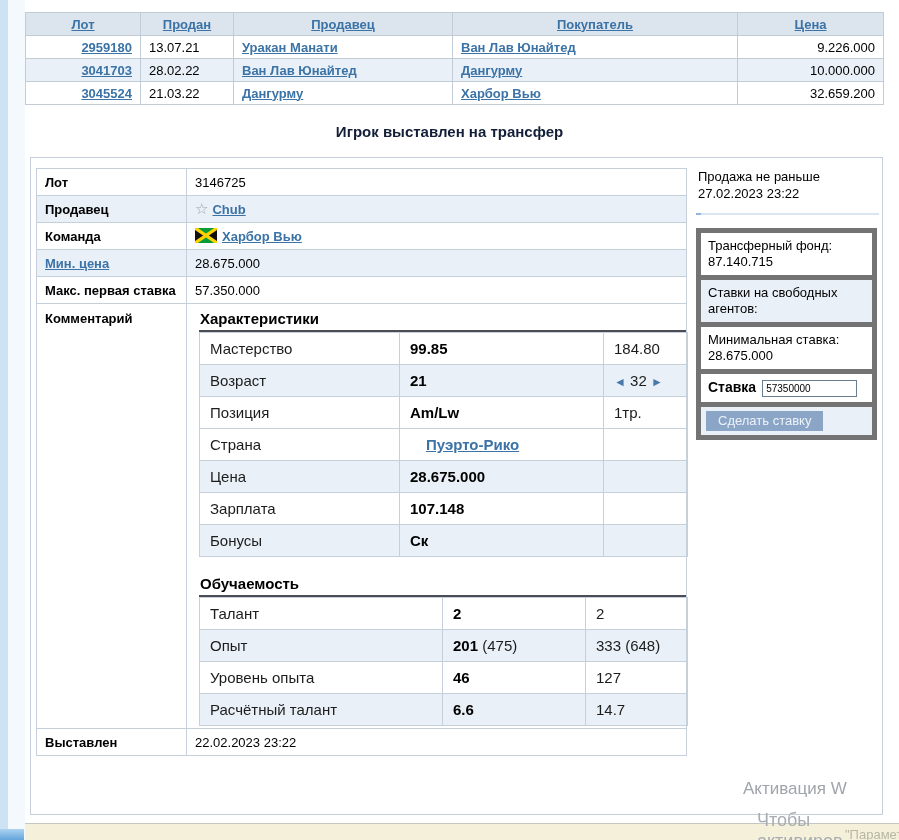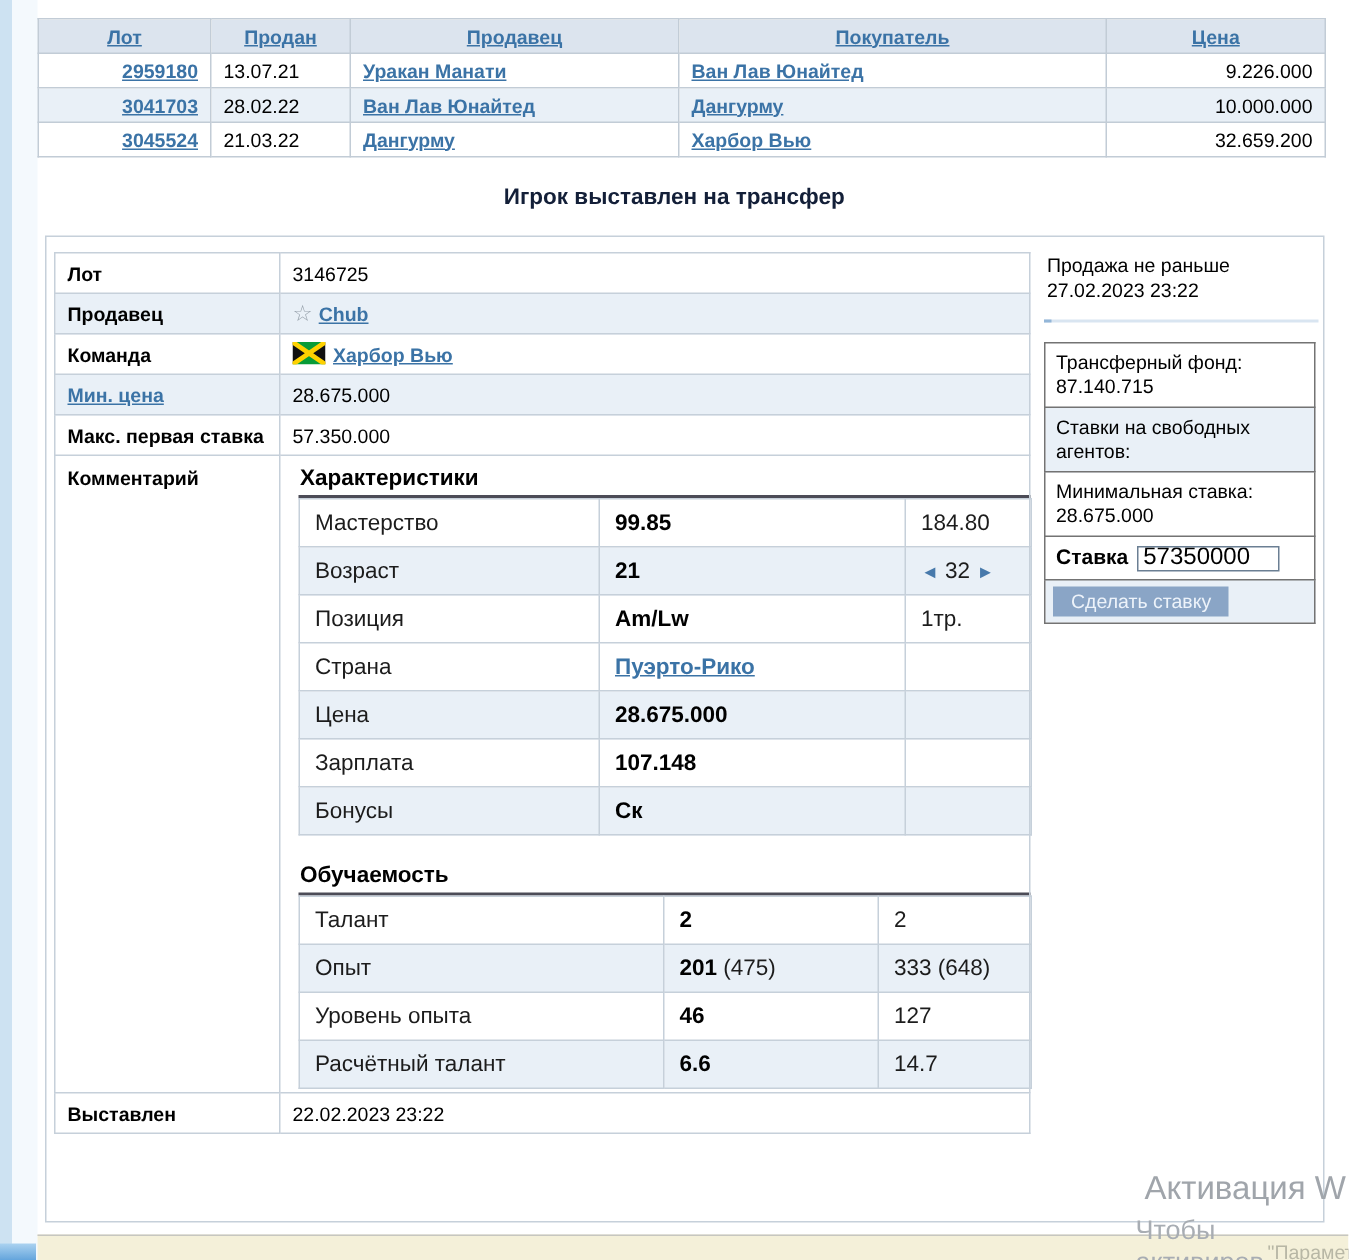--- a/index.html
+++ b/index.html
@@ -44,46 +44,46 @@
   .detail tr.alt td { background:#e9f0f7; }
   .detail td.comment-cell { vertical-align:top; padding:2px 0 2px 12px; }
   .detail td.top-lbl { vertical-align:top; padding-top:7px; }
 
   .section-title { width:488px; font-size:15px; font-weight:bold;
                    border-bottom:2px solid #4c4c57; padding:2px 1px 3px 1px; margin-top:2px; }
   table.nested { border-collapse:collapse; width:488px; font-size:15px; table-layout:fixed; margin-top:0; }
   .nested td { border:1px solid #c6d0da; padding:5px 10px; height:32px; color:#1c1c1c; }
   .nested tr.alt td { background:#e9f0f7; }
   .nested .val { font-weight:bold; color:#000; }
-  .nested a.country { font-weight:bold; }
+  .nested a.country { font-weight:bold;margin-left:16px; }
   .nested a.green { color:#2f9e2f; font-weight:bold; }
   .arrow { color:#4779ab; font-size:12px; cursor:pointer; text-decoration:none; }
   .gap { height:14px; }
 
   
   .sidebar { position:absolute; left:665px; top:10px; width:183px; font-size:13px; }
   .sale-line { padding-left:2px; line-height:17px; }
   .sep { position:relative; height:2px; background:#d9e5f1; margin:11px 0 13px 0; }
   .sep::before { content:""; position:absolute; left:0; top:0; width:5px; height:2px; background:#93b6d8; }
   table.side-box { width:181px; border-collapse:collapse; font-size:13px; }
-  .side-box td { border:1px solid #737373; padding:5px 7px; line-height:16px; }
+  .side-box td { border:5px solid #737373; padding:5px 7px; line-height:16px; }
   .side-box tr.alt td { background:#e9f0f7; }
   .bid-lbl { font-weight:bold; font-size:14px; margin-right:6px; }
-  .bid-input { width:95px; height:17px; border:1px solid #6b7f93; font-size:16px;
+  .bid-input { width:95px; height:17px; border:1px solid #6b7f93; font-size:10px;
                padding:1px 3px; font-family:"Liberation Sans",sans-serif; }
   .btn-row td { padding:4px 5px; }
   .bid-btn { display:inline-block; background:#8aa5c6; color:#edf3fa; border:none;
              font-size:13px; padding:2px 12px 3px 12px; font-family:"Liberation Sans",sans-serif;
              cursor:pointer; }
 
   .star { color:#9aa4ae; font-size:15px; margin-right:4px; }
   .flag { vertical-align:-2px; margin-right:5px; }
 
   
-  .wm1 { position:absolute; left:763px; top:779px; font-size:22px; color:#a0a5ab; z-index:5; }
+  .wm1 { position:absolute; left:743px; top:779px; font-size:17px; color:#a0a5ab; z-index:5; }
   .wm2 { position:absolute; left:757px; top:810px; font-size:18px; color:#a8adb3; z-index:5; }
   .wm3 { position:absolute; left:845px; top:827px; font-size:13px; color:#b8b7a5; z-index:5; white-space:nowrap; }
 </style>
 </head>
 <body>
 
 <div class="left-strip"></div>
 <div class="left-strip2"></div>
 <div class="corner-bar"></div>
 <div class="footer-bar"></div>

